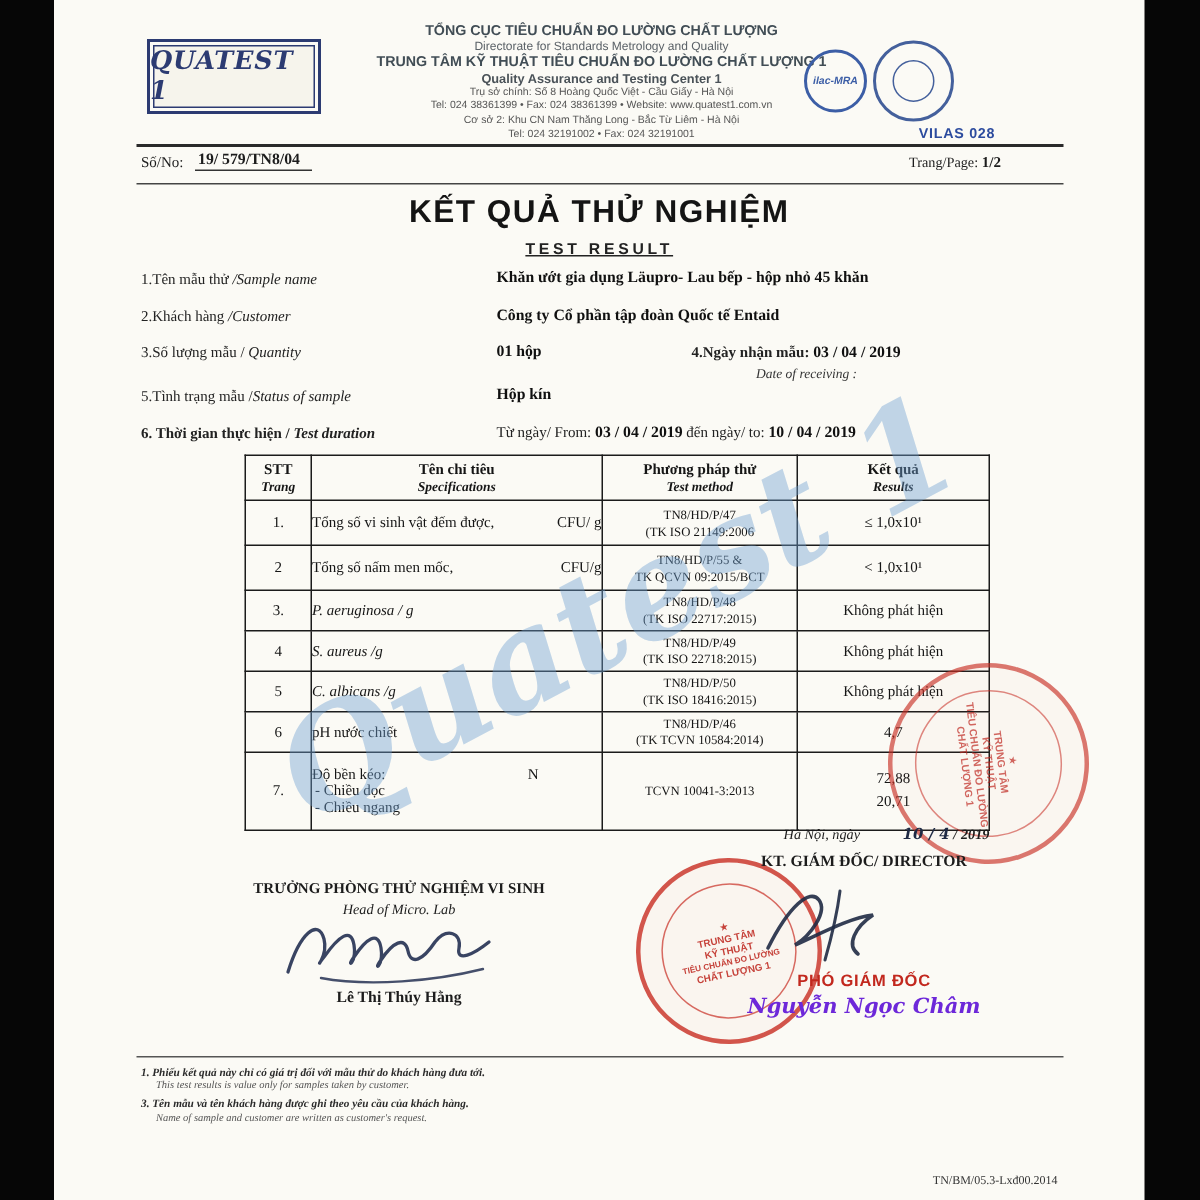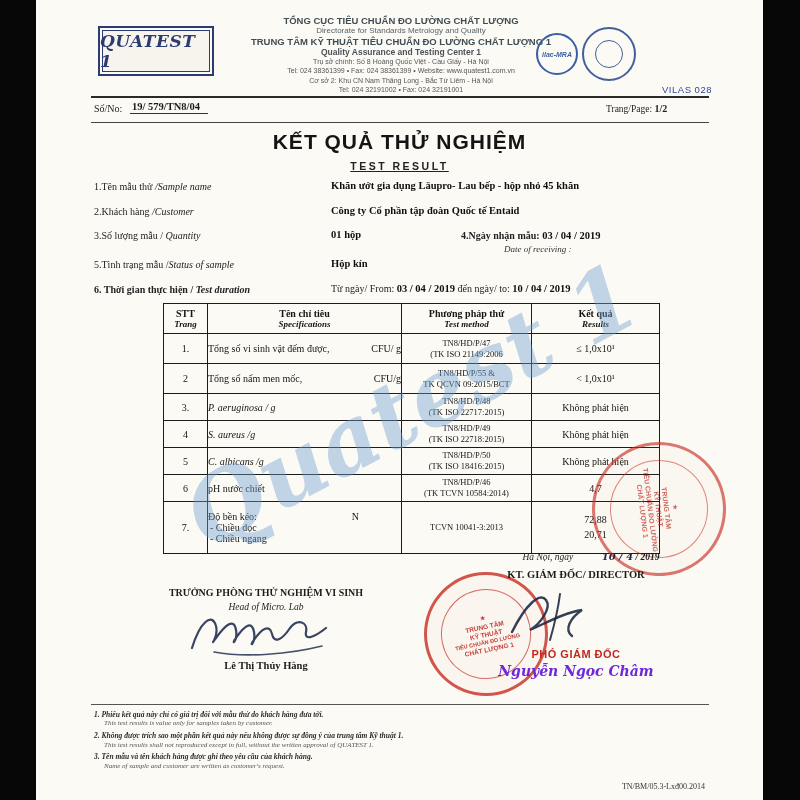--- a/index.html
+++ b/index.html
@@ -21,22 +21,22 @@
   .org-vn2 { font-size:9.5px; font-weight:bold; margin-top:1px; }
   .org-en2 { font-size:8.5px; font-weight:bold; color:#4a5258; }
   .addr { font-size:7px; color:#555; line-height:1.35; }
   .badge1 { left:500px; top:33px; width:38px; height:38px; border-radius:50%; border:2px solid #3c5ea6;
             display:flex; align-items:center; justify-content:center; }
   .badge1-text { font-size:7px; color:#3c5ea6; font-style:italic; font-weight:bold;
                  font-family:"Liberation Sans",sans-serif; }
   .badge2 { left:546px; top:27px; width:50px; height:50px; border-radius:50%; border:2px solid #44609c;
             display:flex; align-items:center; justify-content:center; }
   .badge2-inner { width:26px; height:26px; border-radius:50%; border:1.5px solid #44609c; }
-  .vilas { left:601px; top:84px; width:100px; text-align:center; font-family:"Liberation Sans",sans-serif;
-           font-weight:normal; font-size:9.5px; color:#2c4b9e; letter-spacing:0.5px; }
+  .vilas { left:552px; top:84px; width:100px; text-align:center; font-family:"Liberation Sans",sans-serif;
+           font-weight:bold; font-size:9.5px; color:#2c4b9e; letter-spacing:0.5px; }
 
   .hr1 { left:55px; top:96px; width:618px; height:2px; background:#2a2a2a; }
   .hr2 { left:55px; top:122px; width:618px; height:1px; background:#444; }
   .so-label { left:58px; top:103px; font-size:10px; }
   .so-value { left:94px; top:101px; font-weight:bold; font-size:10.5px; border-bottom:1px solid #333;
               padding:0 8px 1px 2px; }
   .trang { left:570px; top:103px; font-size:9.5px; }
   .trang b { font-size:10px; }
 
   .title { top:130px; left:0; width:100%; text-align:center; font-family:"Liberation Sans",sans-serif;
@@ -323,24 +323,20 @@
     <div class="abs deputy-title">PHÓ GIÁM ĐỐC</div>
     <div class="abs deputy-name">Nguyễn Ngọc Châm</div>
 
     <div class="abs hr3"></div>
     <div class="abs notes">
       <div class="note">
         <div class="note-vn">1.  Phiếu kết quả này chỉ có giá trị đối với mẫu thử do khách hàng đưa tới.</div>
         <div class="note-en">This test results is value only for samples taken by customer.</div>
       </div>
       <div class="note">
-        <div class="note-vn">2.  Không được trích sao một phần kết quả này nếu không được sự đồng ý của trung tâm Kỹ thuật 1.</div>
-        <div class="note-en">This test results shall not reproduced except in full, without the written approval of QUATEST 1.</div>
-      </div>
-      <div class="note">
         <div class="note-vn">3.  Tên mẫu và tên khách hàng được ghi theo yêu cầu của khách hàng.</div>
         <div class="note-en">Name of sample and customer are written as customer's request.</div>
       </div>
     </div>
     <div class="abs form-code">TN/BM/05.3-Lxđ00.2014</div>
 
   </div>
 </div>
 
 </body></html>

